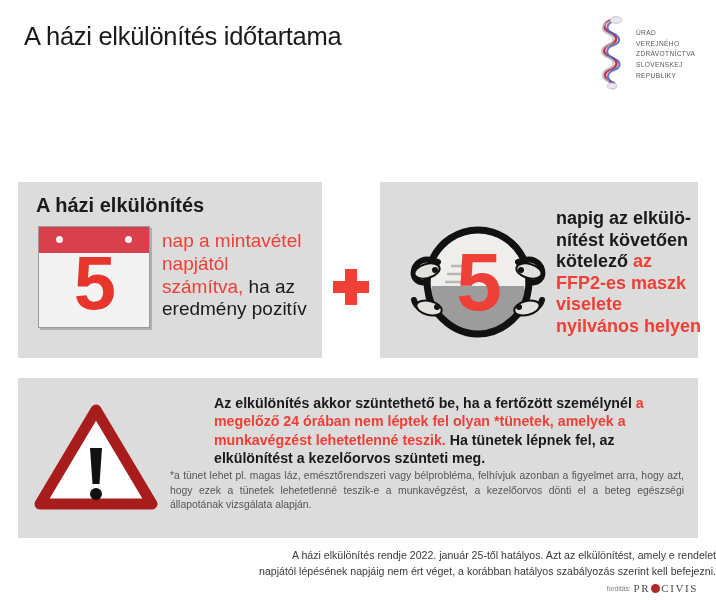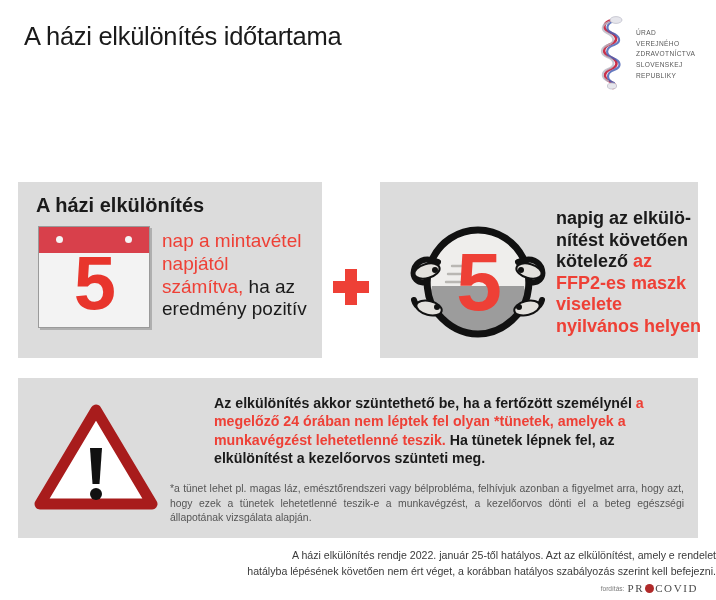--- a/index.html
+++ b/index.html
@@ -93,21 +93,21 @@
   }
 
   
   .panel-notice { left: 18px; top: 378px; width: 680px; height: 160px; }
   .tri-wrap { position: absolute; left: 16px; top: 26px; width: 124px; height: 106px; }
   .notice-body { position: absolute; left: 152px; top: 16px; width: 514px; }
   .notice-main {
     font-size: 14.2px; font-weight: bold; line-height: 1.3; color: #1a1a1a; margin-left: 44px;
   }
   .notice-foot {
-    margin-top: 14px; font-size: 10.4px; line-height: 1.42;
+    margin-top: 1px; font-size: 10.4px; line-height: 1.42;
     color: #555555; font-weight: normal; text-align: justify;
   }
 
   
   .footer {
     position: absolute; left: 0; top: 548px; width: 716px;
     text-align: right; font-size: 10.6px; line-height: 1.5; color: #3a3a3a;
   }
   .credit {
     position: absolute; right: 18px; top: 582px;
@@ -209,25 +209,25 @@
     <div class="notice-body">
       <div class="notice-main">
         <span class="txt-dark">Az elkülönítés akkor szüntethető be, ha a fertőzött személynél </span><span class="txt-red">a megelőző 24 órában nem léptek fel olyan *tünetek, amelyek a munkavégzést lehetetlenné teszik.</span><span class="txt-dark"> Ha tünetek lépnek fel, az elkülönítést a kezelőorvos szünteti meg.</span>
       </div>
       <div class="notice-foot">*a tünet lehet pl. magas láz, emésztőrendszeri vagy bélprobléma, felhívjuk azonban a figyelmet arra, hogy azt, hogy ezek a tünetek lehetetlenné teszik-e a munkavégzést, a kezelőorvos dönti el a beteg egészségi állapotának vizsgálata alapján.</div>
     </div>
   </div>
 
   <div class="footer">
     <div>A házi elkülönítés rendje 2022. január 25-től hatályos. Azt az elkülönítést, amely e rendelet</div>
-    <div>hatályba lépésének követően nem ért véget, a korábban hatályos szabályozás szerint kell befejezni.</div>
+    <div>napjától lépésének napjáig nem ért véget, a korábban hatályos szabályozás szerint kell befejezni.</div>
   </div>
 
   <div class="credit">
     <span class="credit-label">fordítás:</span>
     <span class="credit-brand">
       <span>PR</span>
       <span class="credit-dot"></span>
-      <span>COVID</span>
+      <span>CIVIS</span>
     </span>
   </div>
 
 </div>
 
 </body></html>

